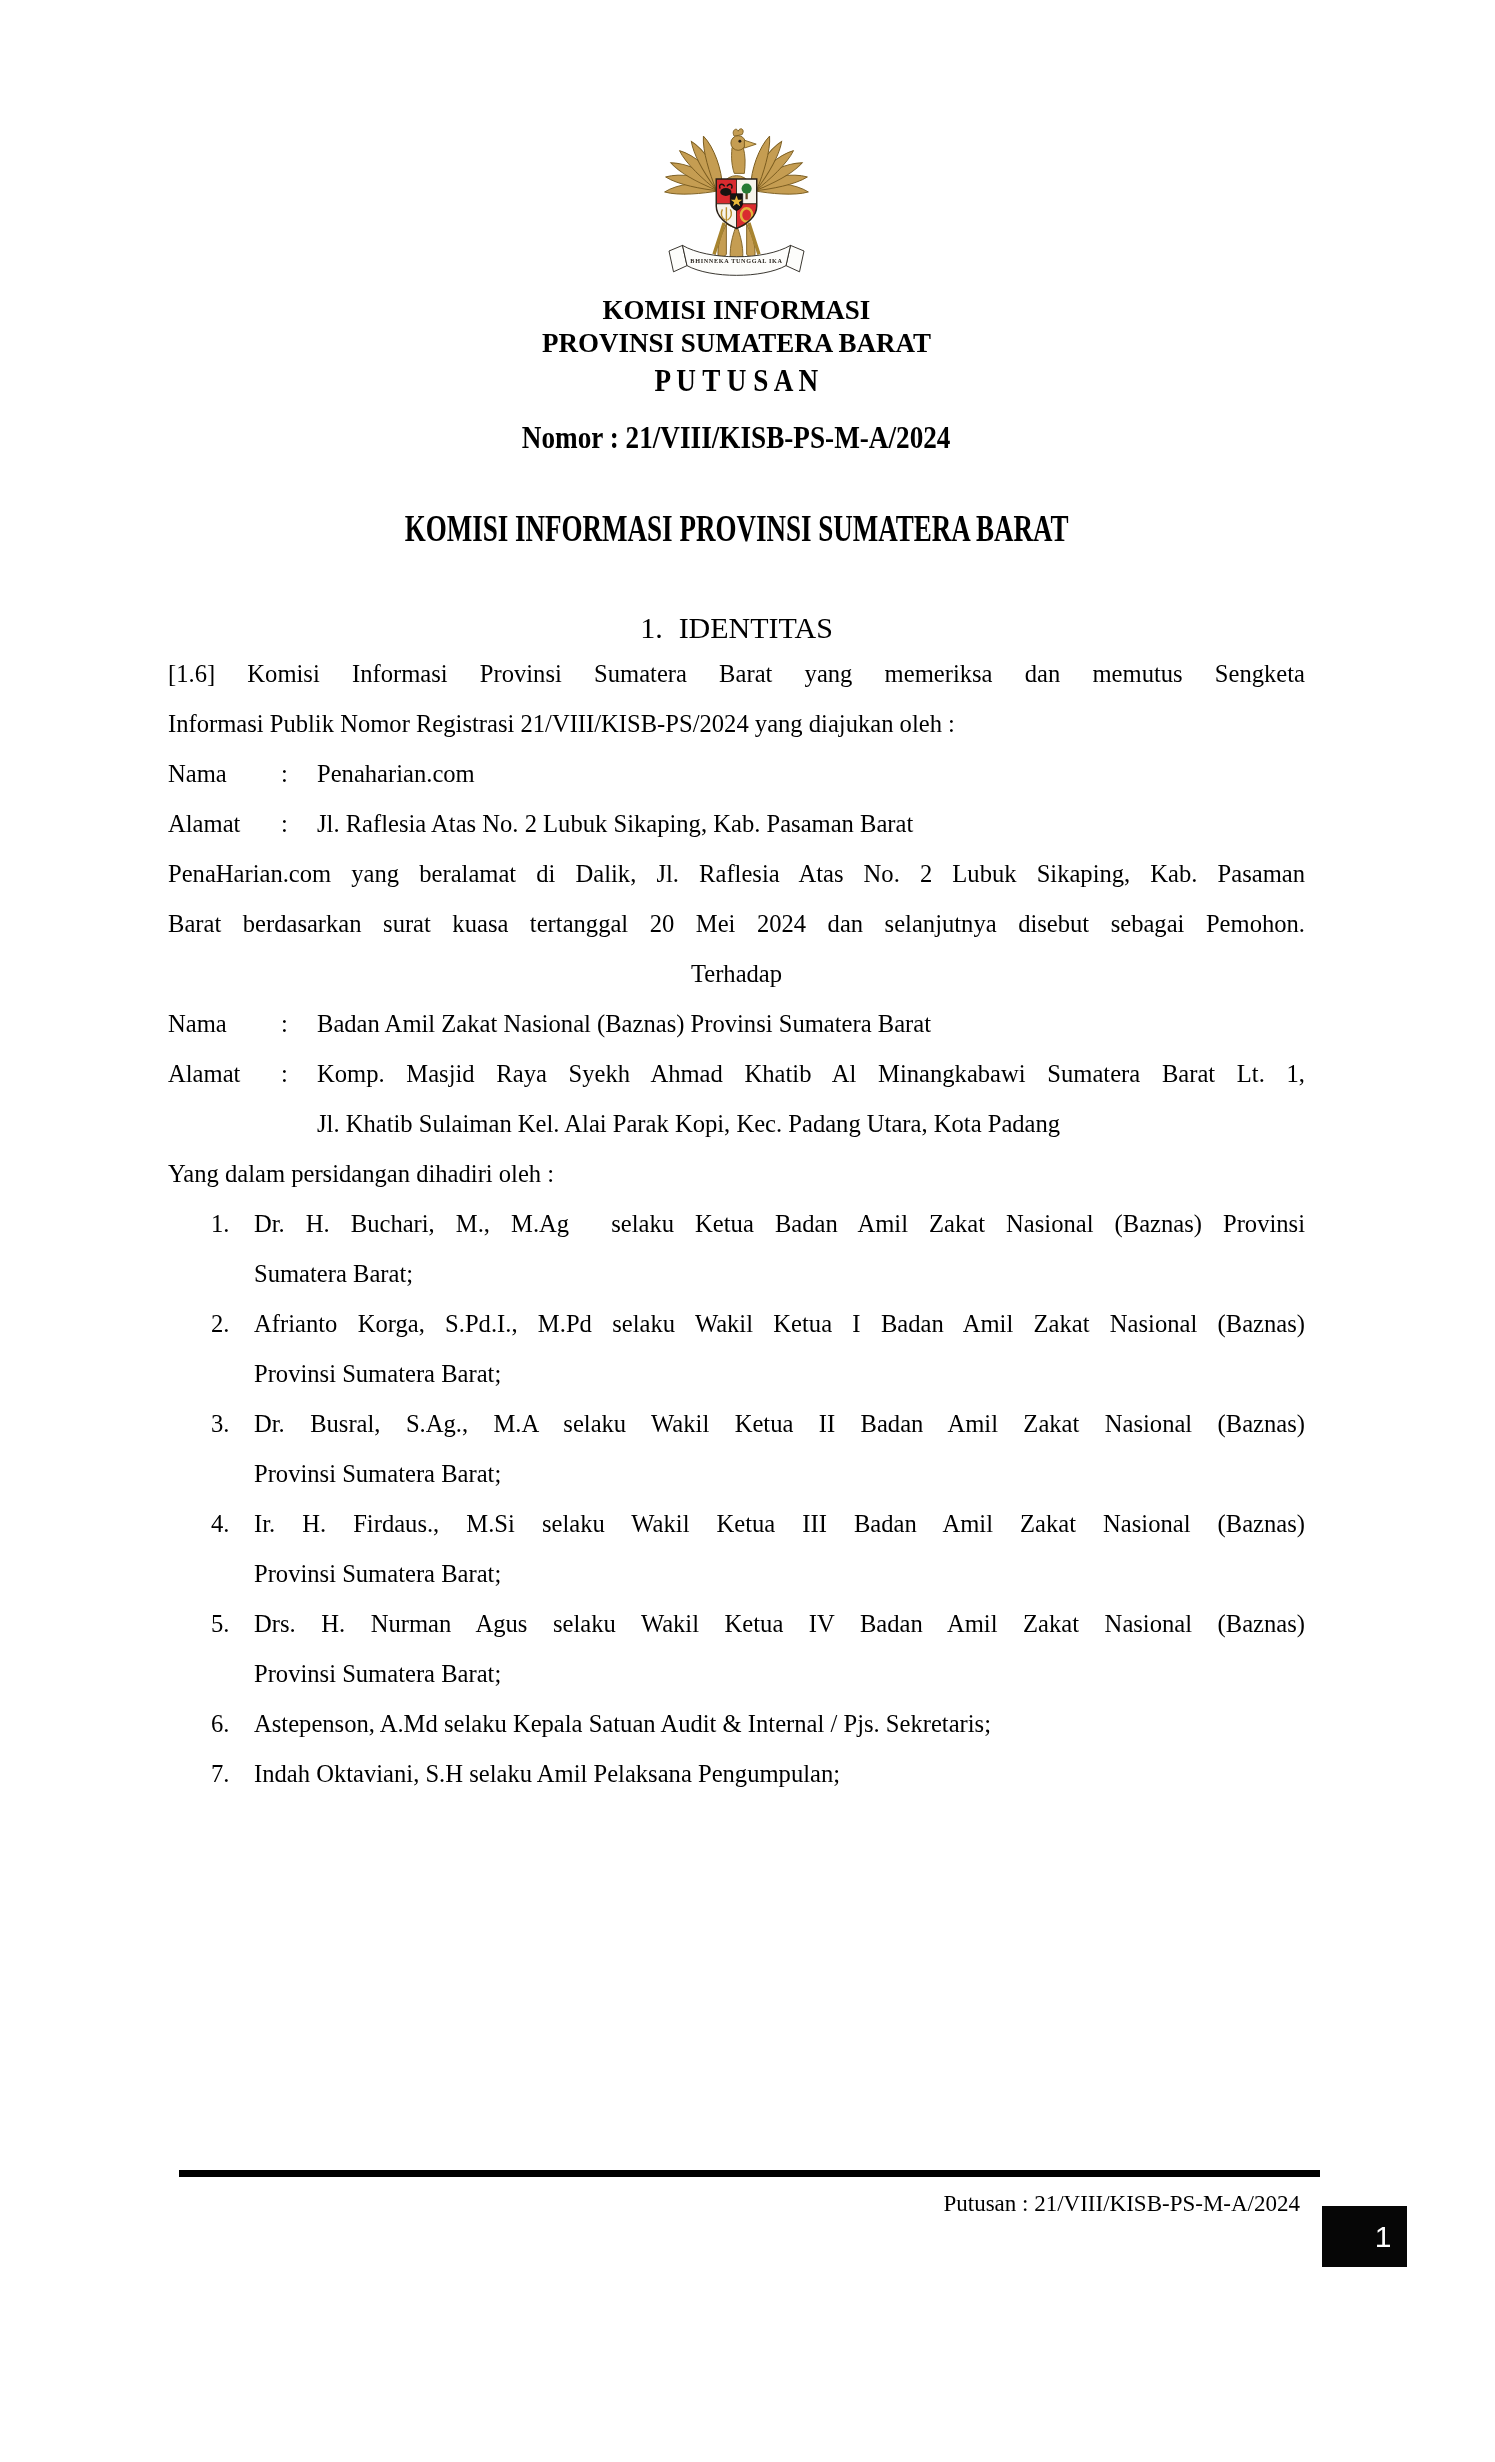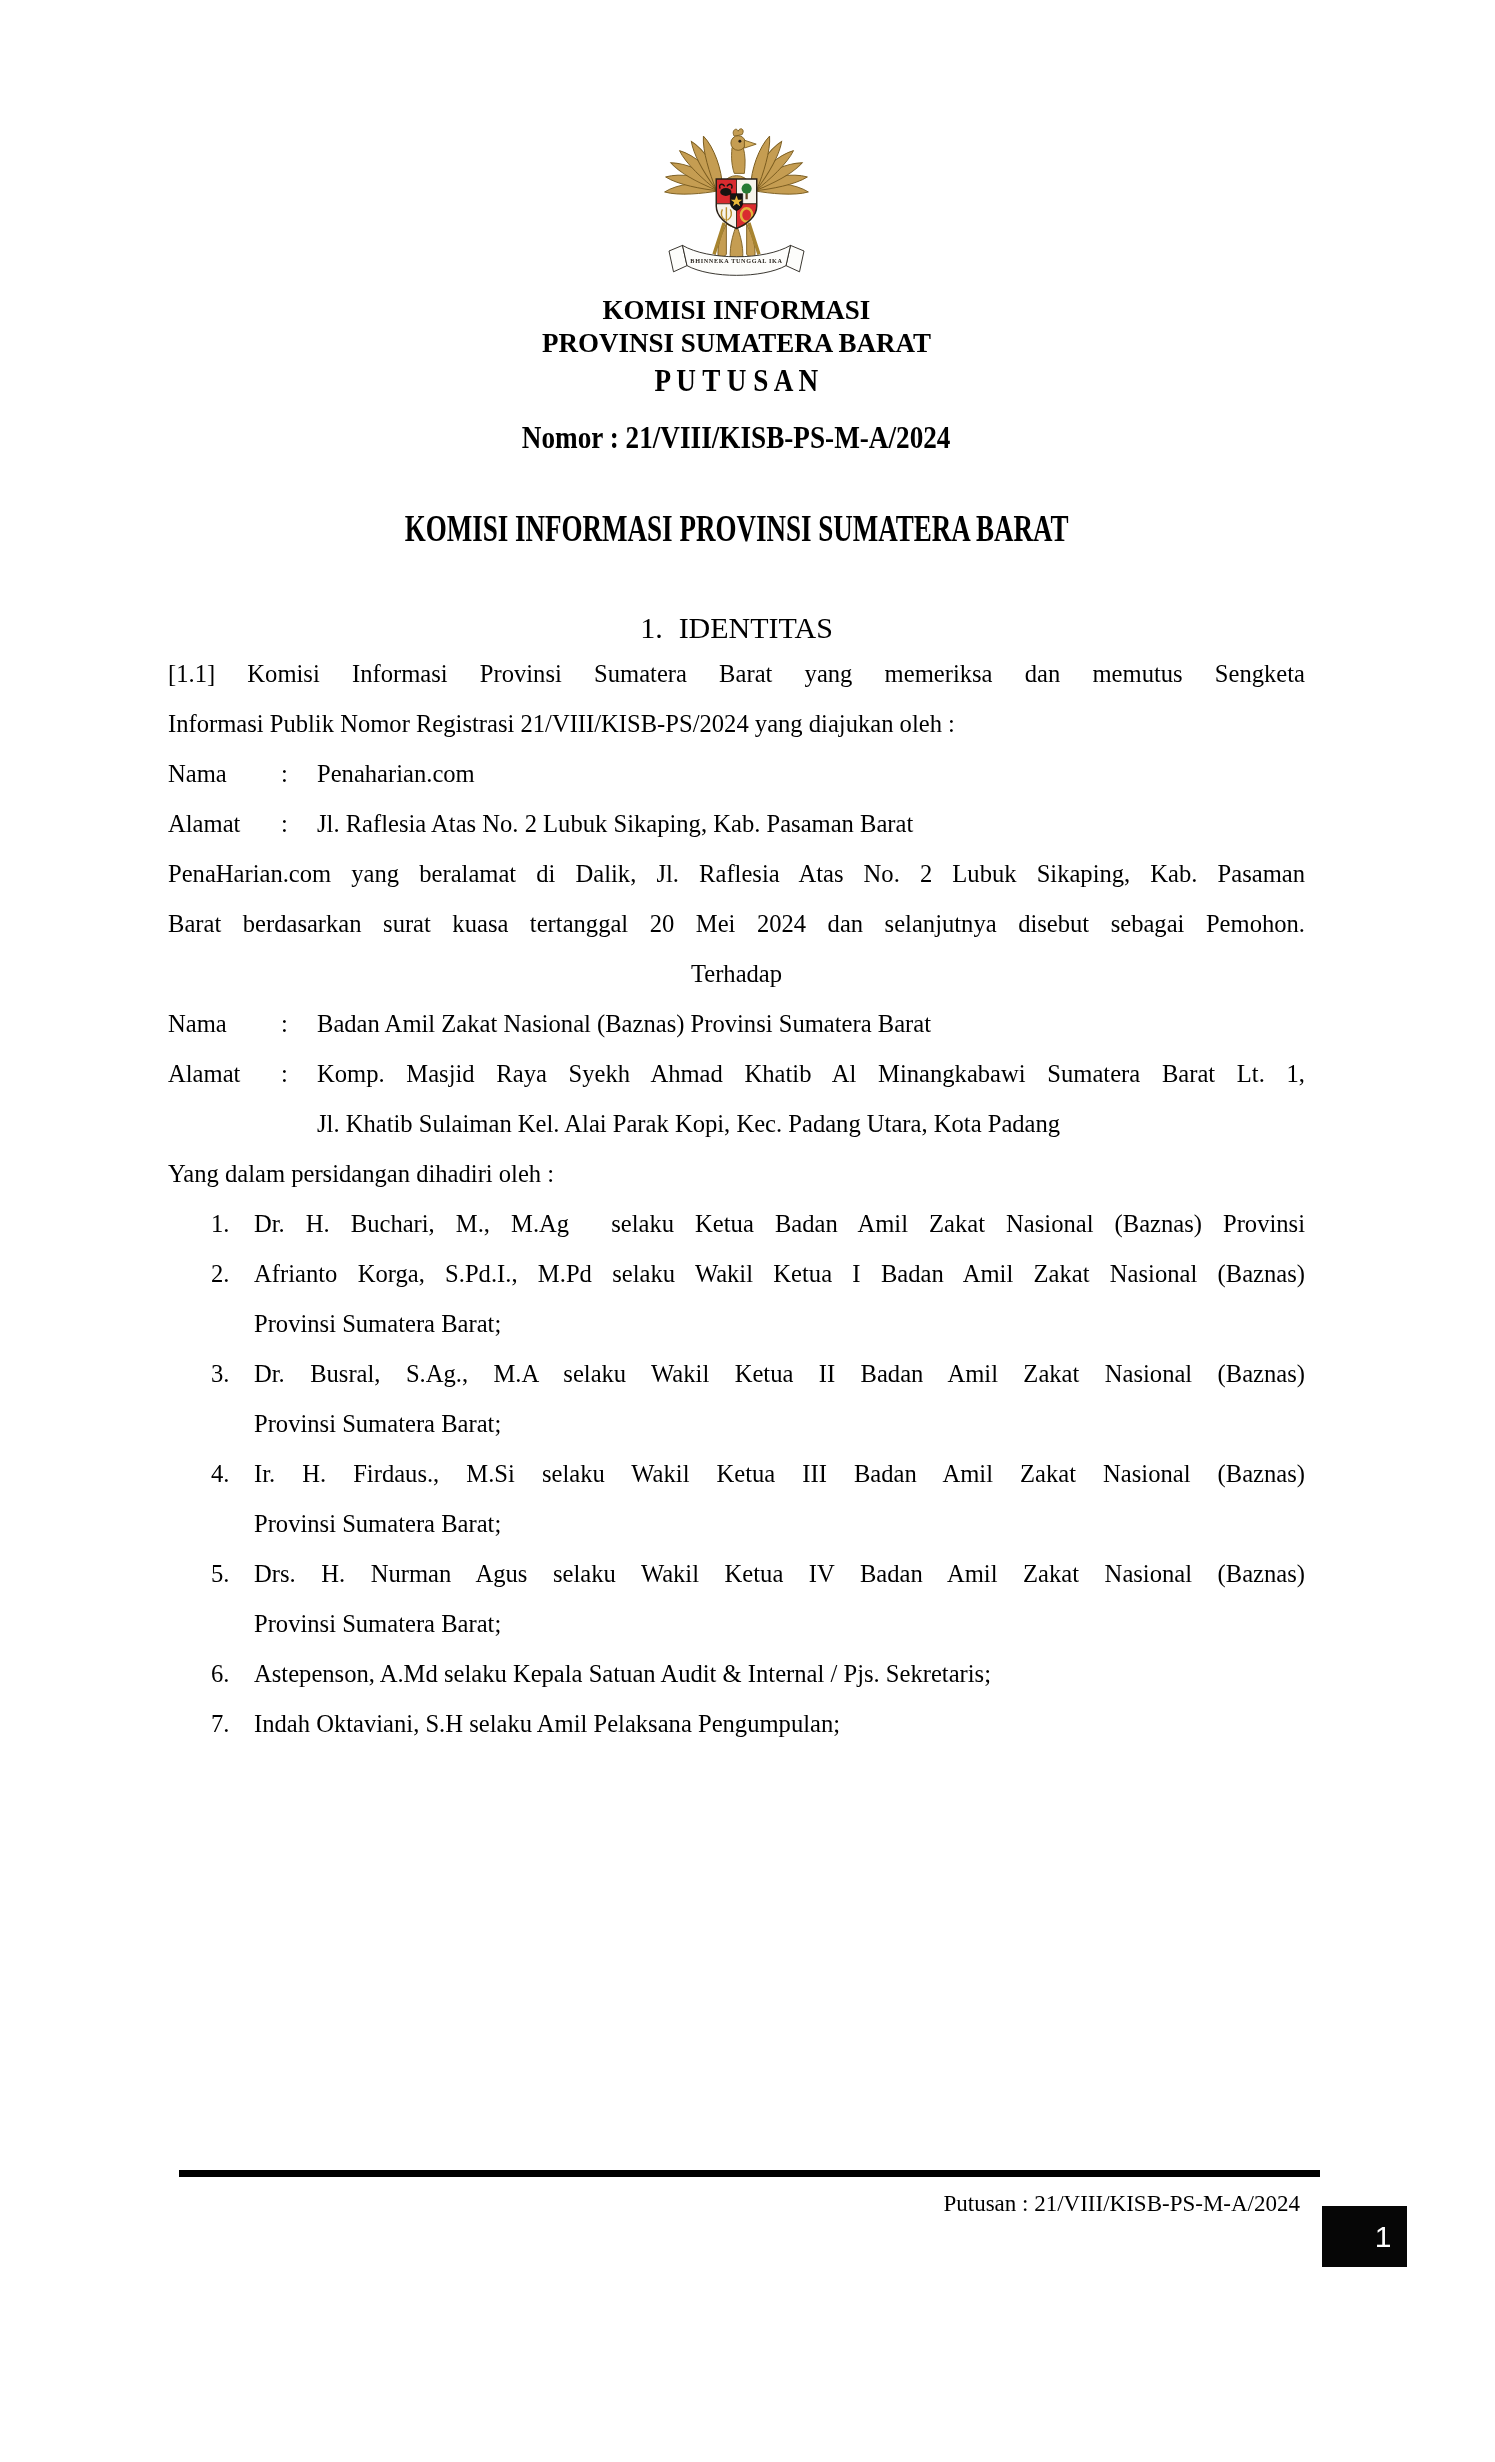--- a/index.html
+++ b/index.html
@@ -132,21 +132,21 @@
       <span class="cond2">KOMISI INFORMASI PROVINSI SUMATERA BARAT</span>
     </div>
 
     <div class="sec-heading">
       <span>1.</span><span class="gap"></span><span>IDENTITAS</span>
     </div>
 
     <div class="bodyflow">
 
       <div class="para">
-          <div class="tline just"><span>[1.1] Komisi Informasi Provinsi Sumatera Barat yang memeriksa dan memutus Sengketa</span></div>
+          <div class="tline just"><span>[1.6] Komisi Informasi Provinsi Sumatera Barat yang memeriksa dan memutus Sengketa</span></div>
           <div class="tline"><span>Informasi Publik Nomor Registrasi </span><span class="b">21/VIII/KISB-PS/2024</span><span> yang diajukan oleh :</span></div>
         </div>
 
       <div class="kv">
         <span class="k">Nama</span>
         <span class="c">:</span>
         <span class="v">Penaharian.com</span>
       </div>
 
       <div class="kv">
@@ -177,20 +177,21 @@
           </div>
       </div>
 
       <div>Yang dalam persidangan dihadiri oleh :</div>
 
       <div>
           <div class="att-row">
             <span class="att-num">1.</span>
             <div class="att-body">
               <div class="tline just"><span>Dr. H. Buchari, M., M.Ag&nbsp; selaku Ketua Badan Amil Zakat Nasional (Baznas) Provinsi</span></div>
+              <div class="tline"><span>Sumatera Barat;</span></div>
             </div>
           </div>
           <div class="att-row">
             <span class="att-num">2.</span>
             <div class="att-body">
               <div class="tline just"><span>Afrianto Korga, S.Pd.I., M.Pd selaku Wakil Ketua I Badan Amil Zakat Nasional (Baznas)</span></div>
               <div class="tline"><span>Provinsi Sumatera Barat;</span></div>
             </div>
           </div>
           <div class="att-row">

